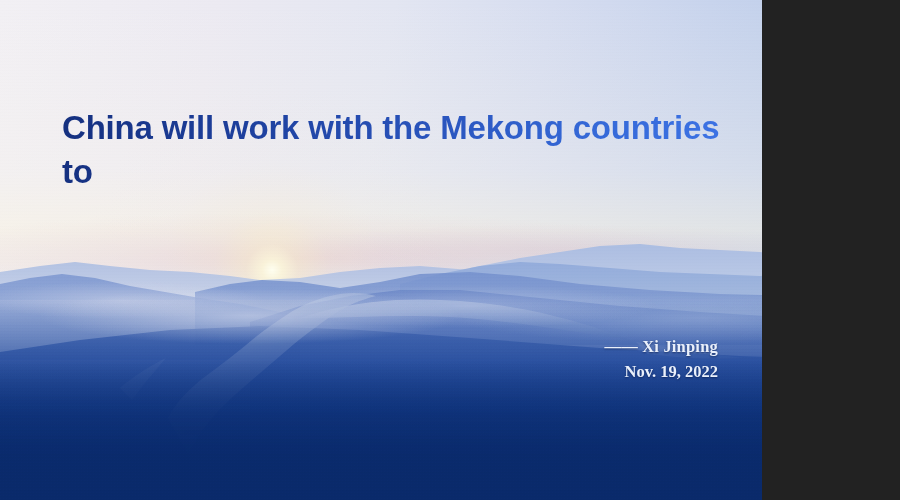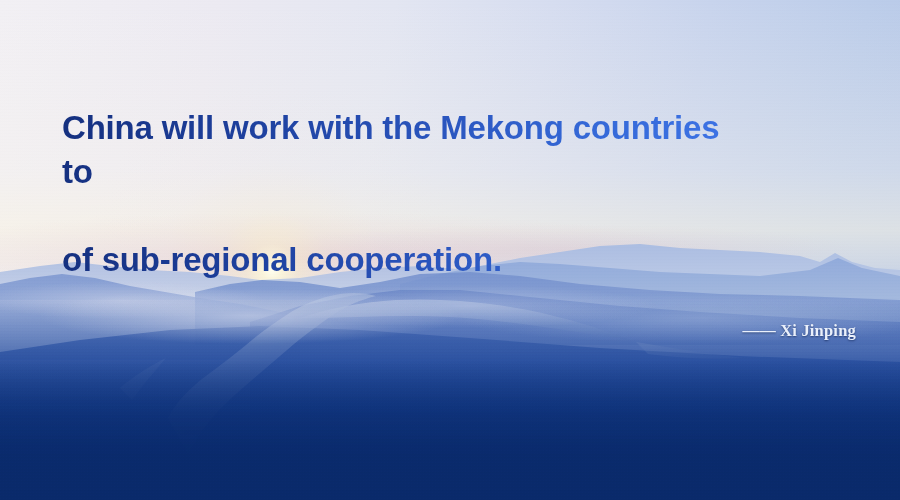--- a/index.html
+++ b/index.html
@@ -3,21 +3,21 @@
 <meta charset="utf-8">
 <title>Quote Banner</title>
 <style>
   html, body {
     margin: 0;
     padding: 0;
     background: #222;
   }
   #stage {
     position: relative;
-    width: 900px;
+    width: 762px;
     height: 500px;
     overflow: hidden;
     font-family: "Liberation Sans", sans-serif;
     background: #0a2a6b;
   }
 
   
   .layer { position: absolute; left: 0; top: 0; width: 900px; height: 500px; }
 
   
@@ -151,21 +151,21 @@
     width: 520px;
     text-align: right;
     font-family: "Liberation Serif", serif;
     font-weight: bold;
     font-size: 16.5px;
     line-height: 25px;
     color: #eaf0fb;
     text-shadow: 0 1px 2px rgba(4,20,60,0.55);
   }
   .attrib .a-line { display: block; white-space: pre; }
-  .attrib .a-speaker { letter-spacing: 0.2px; }
+  .attrib .a-speaker { letter-spacing: 0.2px; margin-top: 16px; }
 </style>
 </head>
 <body>
 
 <div id="stage">
 
   <div class="layer sky"></div>
   <div class="layer skywash"></div>
   <div class="layer sunglow"></div>
   <div class="layer hazeband"></div>
@@ -243,20 +243,20 @@
     </g>
   </svg>
 
   <div class="layer water"></div>
   <div class="layer mist"></div>
   <div class="layer deepbottom"></div>
   <div class="layer grain"></div>
 
   <div class="headline">
     <span class="ln">China will work with the Mekong countries to</span>
-    <span class="ln">of sub-regional cooperation.</span>
   </div>
 
   <div class="attrib">
     <span class="a-line a-speaker">—— Xi Jinping</span>
+    <span class="a-line">Nov. 19, 2022</span>
   </div>
 
 </div>
 
 </body></html>

